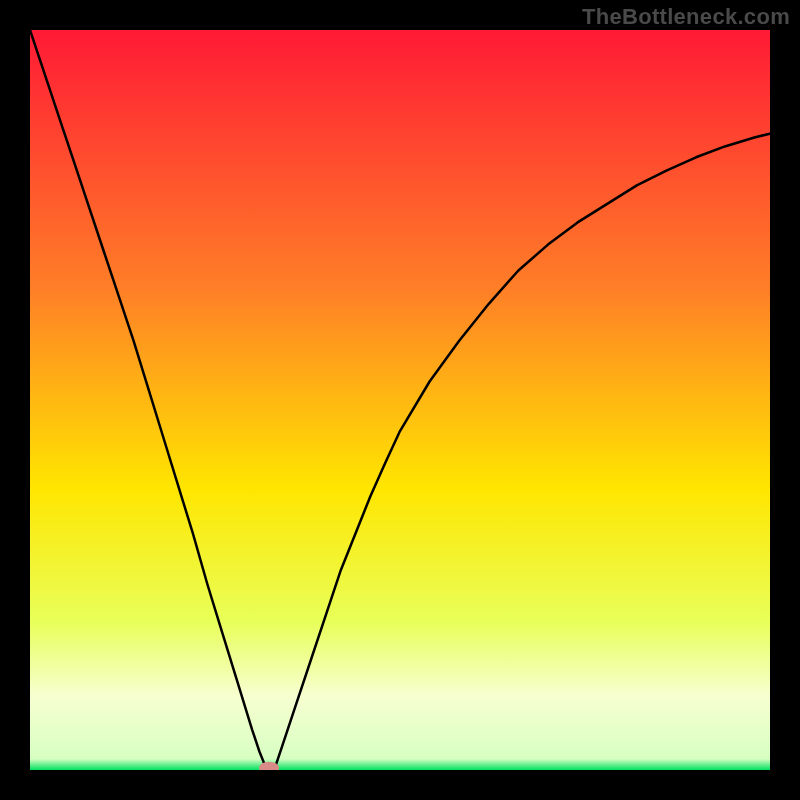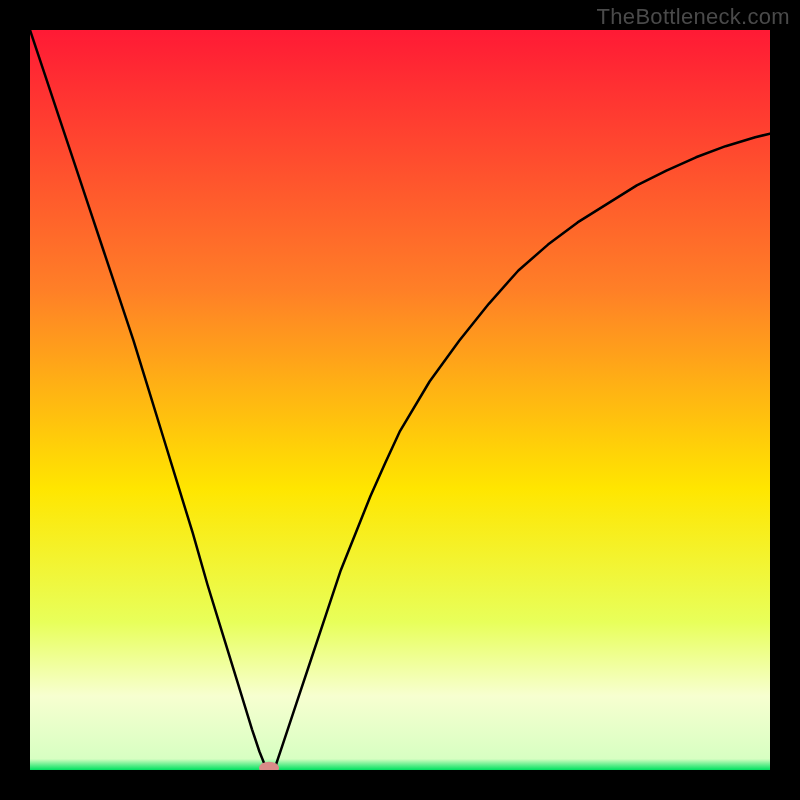--- a/index.html
+++ b/index.html
@@ -16,21 +16,21 @@
     width: 800px;
     height: 800px;
     background: #000;
   }
   .watermark {
     position: absolute;
     top: 4px;
     right: 10px;
     color: #4a4a4a;
     font-size: 22px;
-    font-weight: 400;
+    font-weight: 700;
     letter-spacing: 0.3px;
     z-index: 5;
     user-select: none;
   }
   .plot-wrap {
     position: absolute;
     left: 30px;
     top: 30px;
     width: 740px;
     height: 740px;

